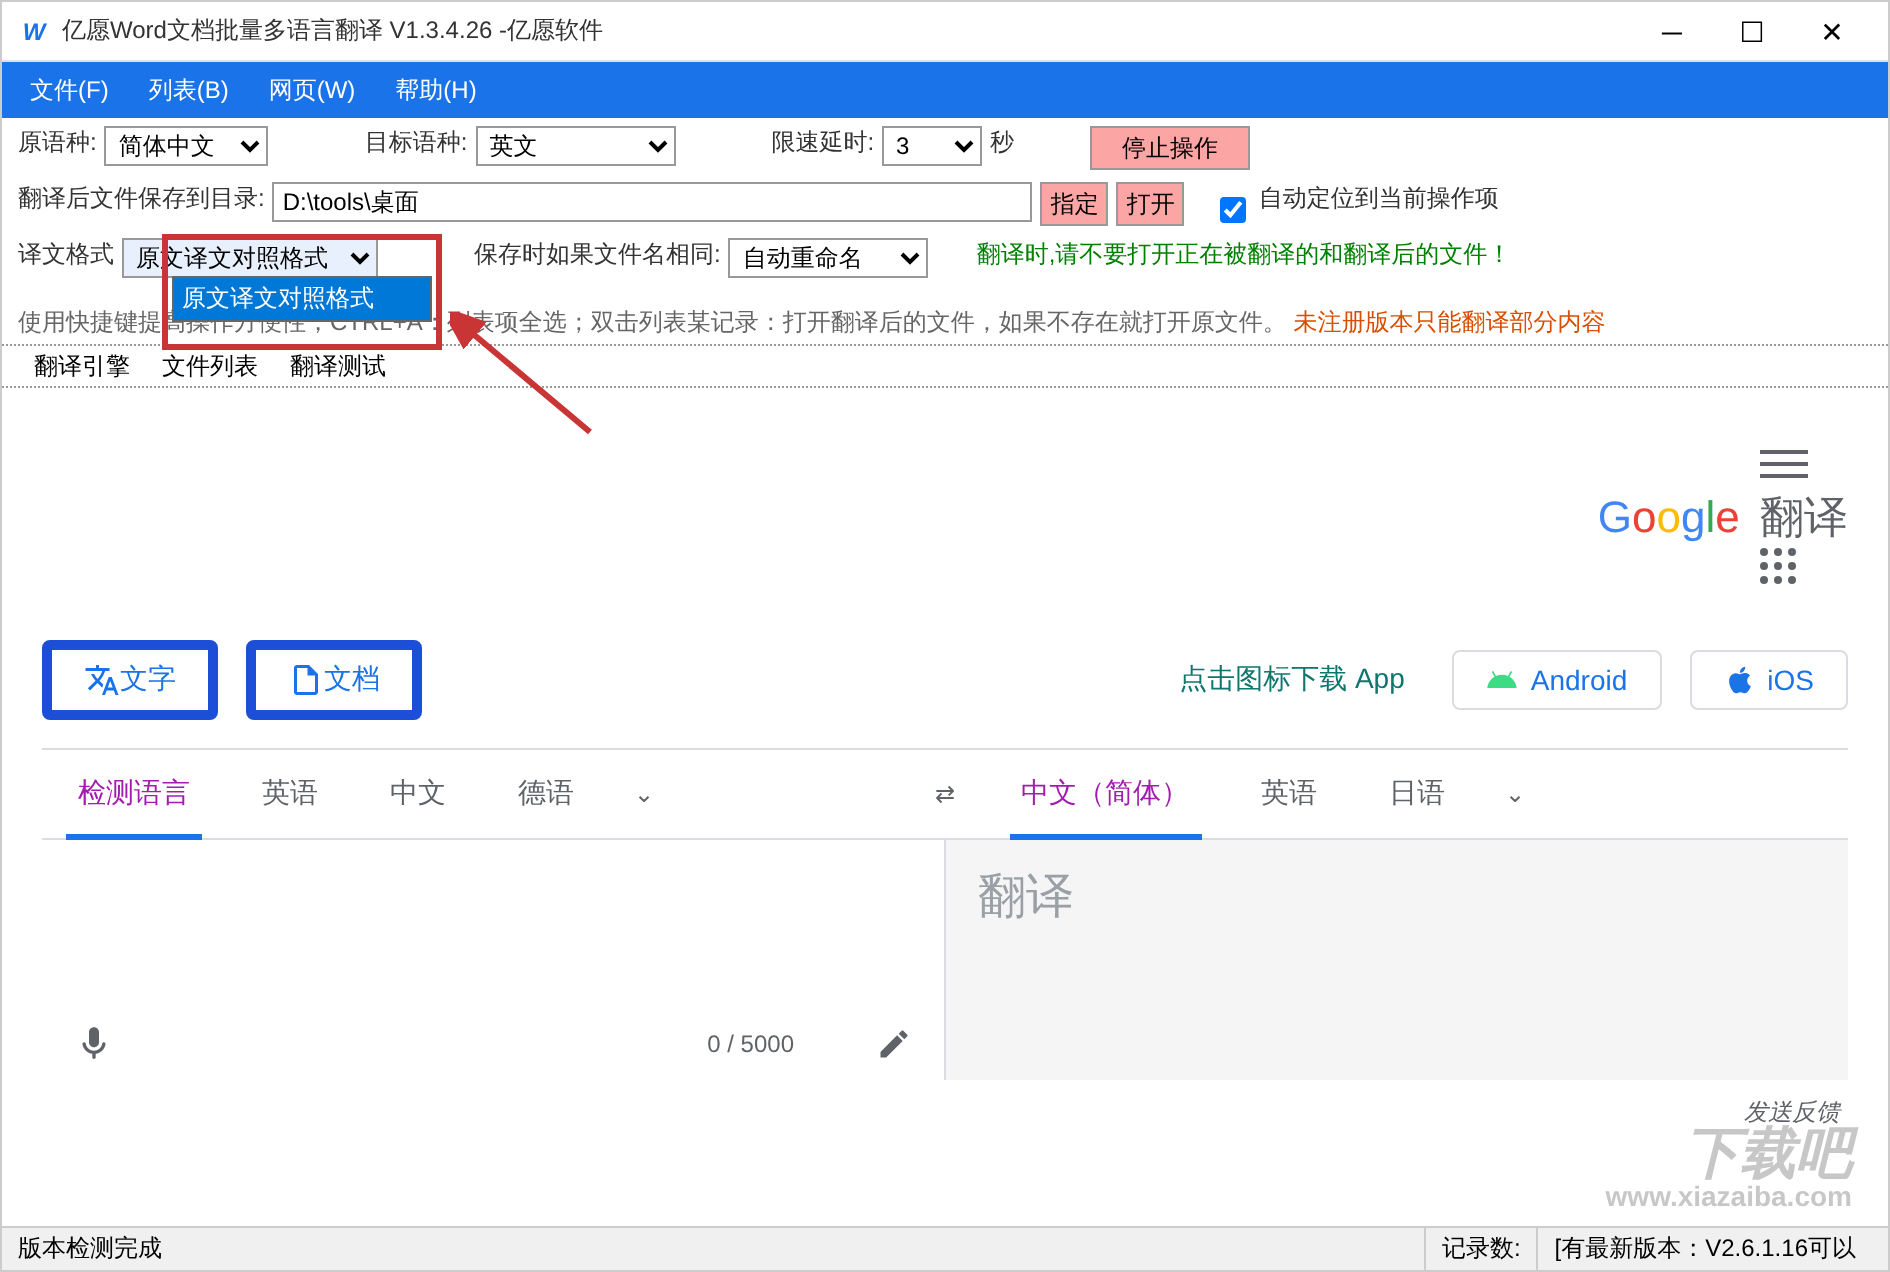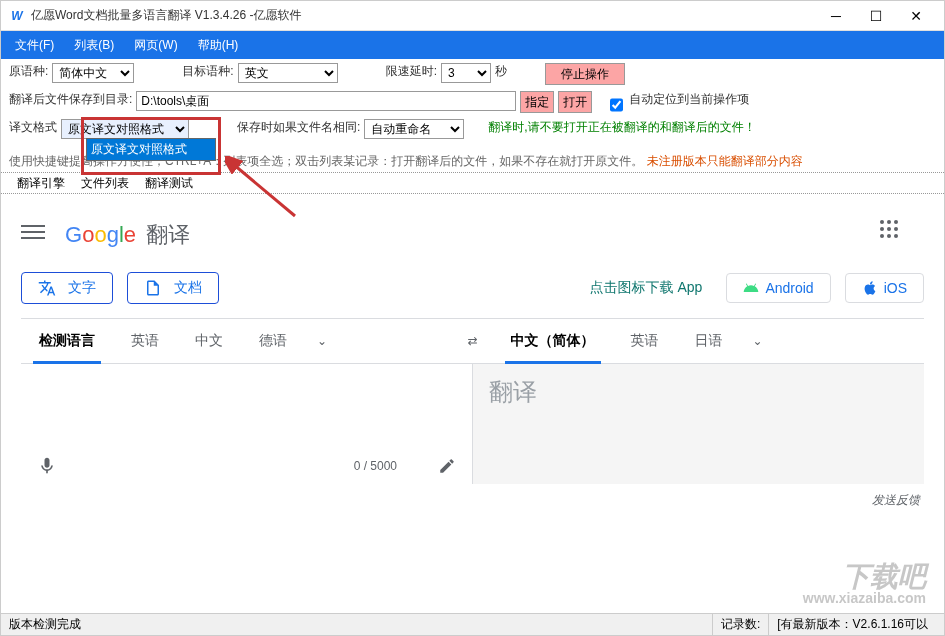--- a/index.html
+++ b/index.html
@@ -28,41 +28,41 @@
     .tabs-row .tab { padding: 0 8px; }
     
     .dropdown-overlay { position: absolute; left: 85px; top: 137px; width: 130px; background: #fff; border: 1px solid #666; z-index: 10; }
     .dropdown-overlay .option { padding: 2px 4px; font-size: 12px; cursor: pointer; }
     .dropdown-overlay .option.selected { background: #0078d7; color: #fff; }
     
     .red-box { position: absolute; left: 80px; top: 116px; width: 140px; height: 58px; border: 3px solid #c93434; z-index: 11; pointer-events: none; }
     .arrow { position: absolute; left: 224px; top: 155px; z-index: 12; pointer-events: none; }
     
     .translate-panel { margin-top: 6px; padding: 10px 20px; }
-    .gt-header { display: flex; align-items: flex-start; padding: 10px 0 16px; }
+    .gt-header { display: flex; align-items: flex-end; padding: 10px 0 16px; flex-direction: column; }
     .gt-header .hamburger { width: 24px; height: 24px; display: flex; flex-direction: column; justify-content: center; gap: 4px; margin-right: 20px; cursor: pointer; }
     .gt-header .hamburger span { height: 2px; background: #5f6368; }
     .gt-google { font-size: 22px; font-weight: 500; }
     .gt-google .g-blue { color: #4285f4; } .gt-google .g-red { color: #ea4335; } .gt-google .g-yellow { color: #fbbc05; } .gt-google .g-green { color: #34a853; }
     .gt-google .trans-label { color: #5f6368; font-weight: normal; margin-left: 4px; }
     .gt-header .spacer { flex: 1; }
     .gt-apps { width: 24px; height: 24px; display: grid; grid-template-columns: repeat(3,4px); grid-template-rows: repeat(3,4px); gap: 3px; margin-right: 20px; cursor: pointer; }
     .gt-apps span { background: #5f6368; border-radius: 50%; }
     
     .gt-mode-row { display: flex; align-items: center; padding: 6px 0 14px; gap: 14px; }
-    .gt-mode { display: flex; align-items: center; gap: 12px; padding: 6px 16px; border: 1px solid #1d4ed8; border-radius: 4px; cursor: pointer; font-size: 14px; color: #1a73e8; }
+    .gt-mode { display: flex; align-items: center; gap: 0; padding: 6px 16px; border: 5px solid #1d4ed8; border-radius: 4px; cursor: pointer; font-size: 14px; color: #1a73e8; }
     .gt-mode svg { width: 18px; height: 18px; }
     .gt-mode-row .fill { flex: 1; }
     .gt-download { color: #0f766e; font-size: 14px; margin-right: 10px; }
     .gt-app-btn { display: flex; align-items: center; gap: 6px; padding: 6px 16px; border: 1px solid #dadce0; border-radius: 4px; cursor: pointer; font-size: 14px; color: #1a73e8; }
     
     .gt-lang-bar { display: flex; align-items: center; border-top: 1px solid #dadce0; border-bottom: 1px solid #dadce0; height: 46px; }
     .gt-lang-side { flex: 1; display: flex; align-items: center; gap: 0; }
     .gt-lang-tab { padding: 0 18px; font-size: 14px; color: #5f6368; cursor: pointer; height: 46px; display: flex; align-items: center; position: relative; }
-    .gt-lang-tab.active { color: #000000; font-weight: 700; }
+    .gt-lang-tab.active { color: #a21caf; font-weight: 400; }
     .gt-lang-tab.active::after { content: ''; position: absolute; bottom: 0; left: 12px; right: 12px; height: 3px; background: #1a73e8; }
     .gt-swap { width: 40px; display: flex; justify-content: center; color: #5f6368; cursor: pointer; }
     .gt-chevron { padding: 0 12px; color: #5f6368; cursor: pointer; }
     
     .gt-textareas { display: flex; height: 120px; }
     .gt-textareas .pane { flex: 1; padding: 12px 16px; position: relative; }
     .gt-textareas .pane.right { background: #f5f5f5; }
     .gt-textareas .divider { width: 1px; background: #dadce0; }
     .gt-placeholder { font-size: 24px; color: #9aa0a6; }
     .gt-bottom { position: absolute; bottom: 8px; left: 16px; right: 16px; display: flex; align-items: center; gap: 31px; }

